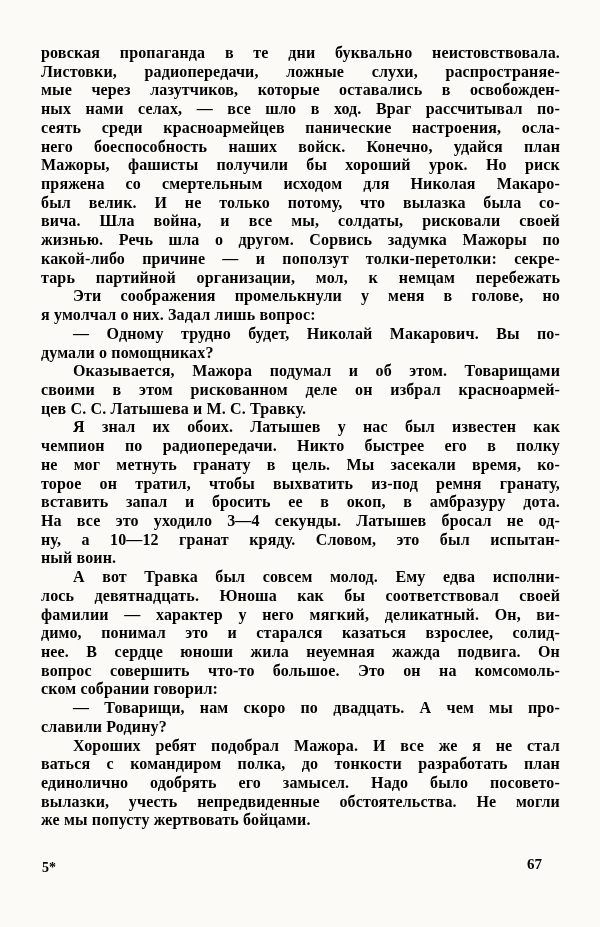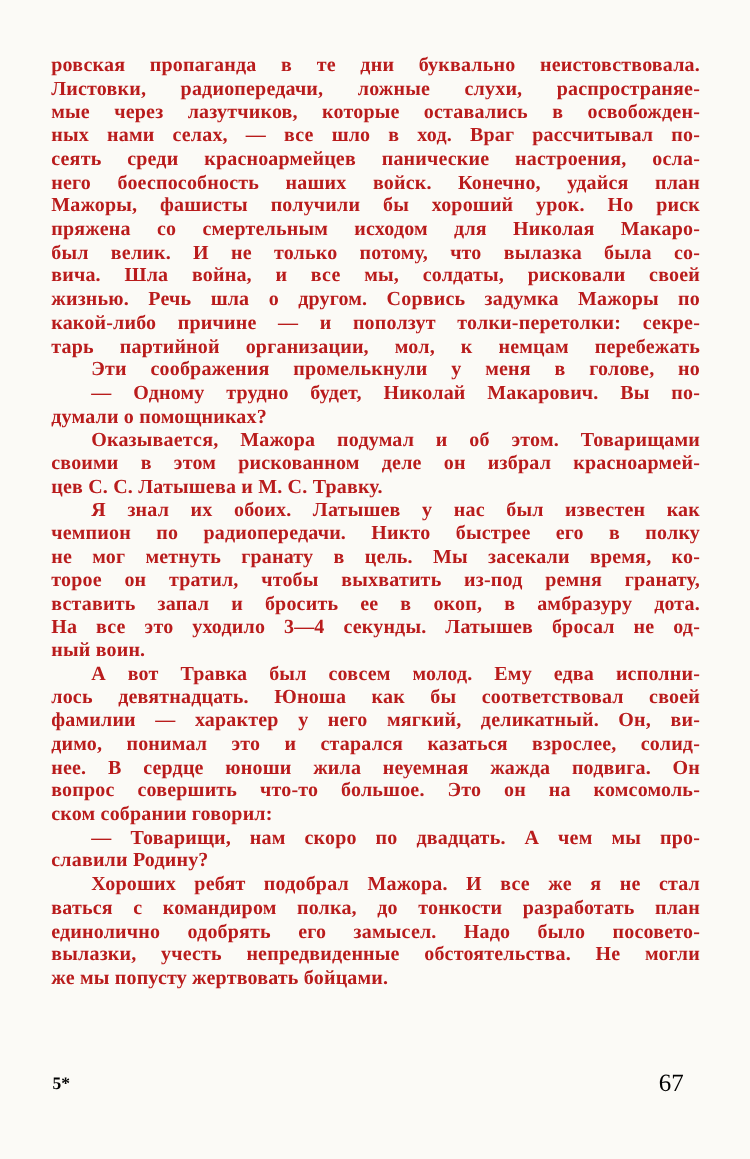--- a/index.html
+++ b/index.html
@@ -41,54 +41,56 @@
     position: absolute;
     left: 42px;
     top: 860px;
     font-size: 14px;
     font-weight: bold;
   }
   .pagenum {
     position: absolute;
     left: 527px;
     top: 856px;
-    font-size: 20px;
-    font-weight: normal;
+    font-size: 15px;
+    font-weight: bold;
   }
 </style>
 </head>
 <body style="background: rgb(251, 250, 246);">
 
 <div class="page">
-  <div class="text-block" style="color: #b91c1c;">
+  <div class="text-block" style="color: #000000;">
       <div class="line j">ровская пропаганда в те дни буквально неистовствовала.</div>
       <div class="line j">Листовки, радиопередачи, ложные слухи, распространяе-</div>
       <div class="line j">мые через лазутчиков, которые оставались в освобожден-</div>
       <div class="line j">ных нами селах, — все шло в ход. Враг рассчитывал по-</div>
       <div class="line j">сеять среди красноармейцев панические настроения, осла-</div>
       <div class="line j">него боеспособность наших войск. Конечно, удайся план</div>
       <div class="line j">Мажоры, фашисты получили бы хороший урок. Но риск</div>
       <div class="line j">пряжена со смертельным исходом для Николая Макаро-</div>
       <div class="line j">был велик. И не только потому, что вылазка была со-</div>
       <div class="line j">вича. Шла война, и все мы, солдаты, рисковали своей</div>
       <div class="line j">жизнью. Речь шла о другом. Сорвись задумка Мажоры по</div>
       <div class="line j">какой-либо причине — и поползут толки-перетолки: секре-</div>
       <div class="line j">тарь партийной организации, мол, к немцам перебежать</div>
       <div class="line j first">Эти соображения промелькнули у меня в голове, но</div>
+      <div class="line">я умолчал о них. Задал лишь вопрос:</div>
       <div class="line j first">— Одному трудно будет, Николай Макарович. Вы по-</div>
       <div class="line">думали о помощниках?</div>
       <div class="line j first">Оказывается, Мажора подумал и об этом. Товарищами</div>
       <div class="line j">своими в этом рискованном деле он избрал красноармей-</div>
       <div class="line">цев С. С. Латышева и М. С. Травку.</div>
       <div class="line j first">Я знал их обоих. Латышев у нас был известен как</div>
       <div class="line j">чемпион по радиопередачи. Никто быстрее его в полку</div>
       <div class="line j">не мог метнуть гранату в цель. Мы засекали время, ко-</div>
       <div class="line j">торое он тратил, чтобы выхватить из-под ремня гранату,</div>
       <div class="line j">вставить запал и бросить ее в окоп, в амбразуру дота.</div>
       <div class="line j">На все это уходило 3—4 секунды. Латышев бросал не од-</div>
+      <div class="line j">ну, а 10—12 гранат кряду. Словом, это был испытан-</div>
       <div class="line">ный воин.</div>
       <div class="line j first">А вот Травка был совсем молод. Ему едва исполни-</div>
       <div class="line j">лось девятнадцать. Юноша как бы соответствовал своей</div>
       <div class="line j">фамилии — характер у него мягкий, деликатный. Он, ви-</div>
       <div class="line j">димо, понимал это и старался казаться взрослее, солид-</div>
       <div class="line j">нее. В сердце юноши жила неуемная жажда подвига. Он</div>
       <div class="line j">вопрос совершить что-то большое. Это он на комсомоль-</div>
       <div class="line">ском собрании говорил:</div>
       <div class="line j first">— Товарищи, нам скоро по двадцать. А чем мы про-</div>
       <div class="line">славили Родину?</div>

